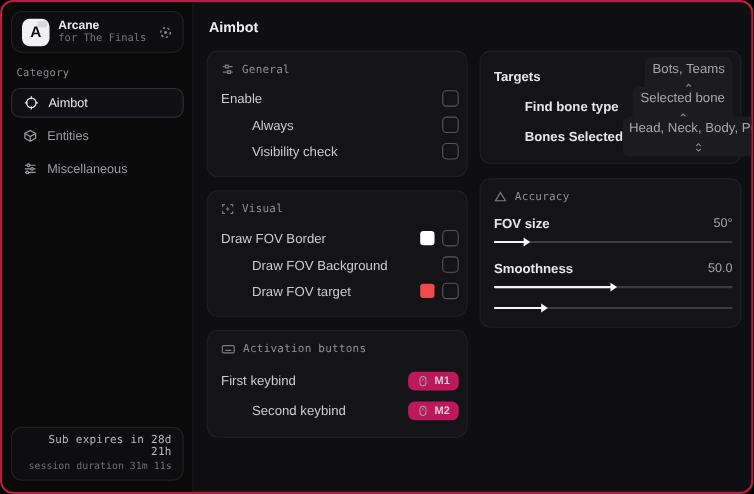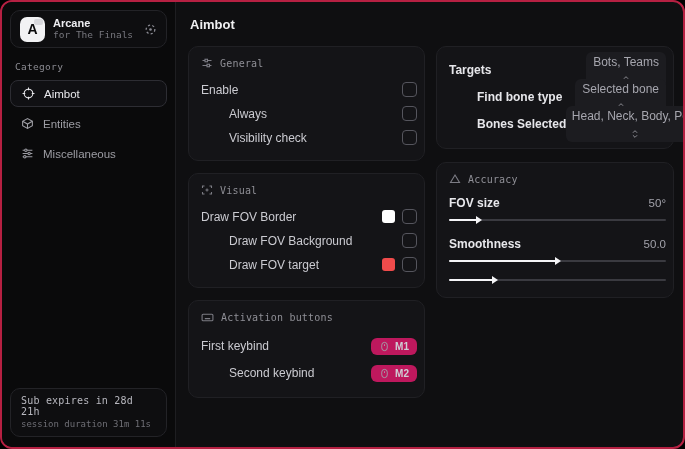--- a/index.html
+++ b/index.html
@@ -62,20 +62,21 @@
     border:1px solid #2d2d33;
     background:#101013;
     color:#e8e8ec;
   }
   .nav-item .icon { color:inherit; }
   .sidebar-footer {
     position:absolute; left:8px; right:8px; bottom:10px;
     border:1px solid #232327; border-radius:10px;
     background:#0e0e10;
     padding:6px 10px 7px 10px;
+    text-align:right;
   }
   .footer-line1 { font-size:10px; color:#b9b9c0; letter-spacing:.2px; }
   .footer-line2 { font-size:9px; color:#6f6f76; margin-top:2px; }
 
   
   .main { flex:1; padding:13px 16px 0 12px; }
   .page-title { font-size:13px; font-weight:bold; color:#f0f0f2; margin:2px 0 14px 2px; }
   .columns { display:flex; gap:11px; align-items:flex-start; }
   .col-left { width:237px; display:flex; flex-direction:column; gap:12px; }
   .col-right { width:238px; display:flex; flex-direction:column; gap:13px; }

